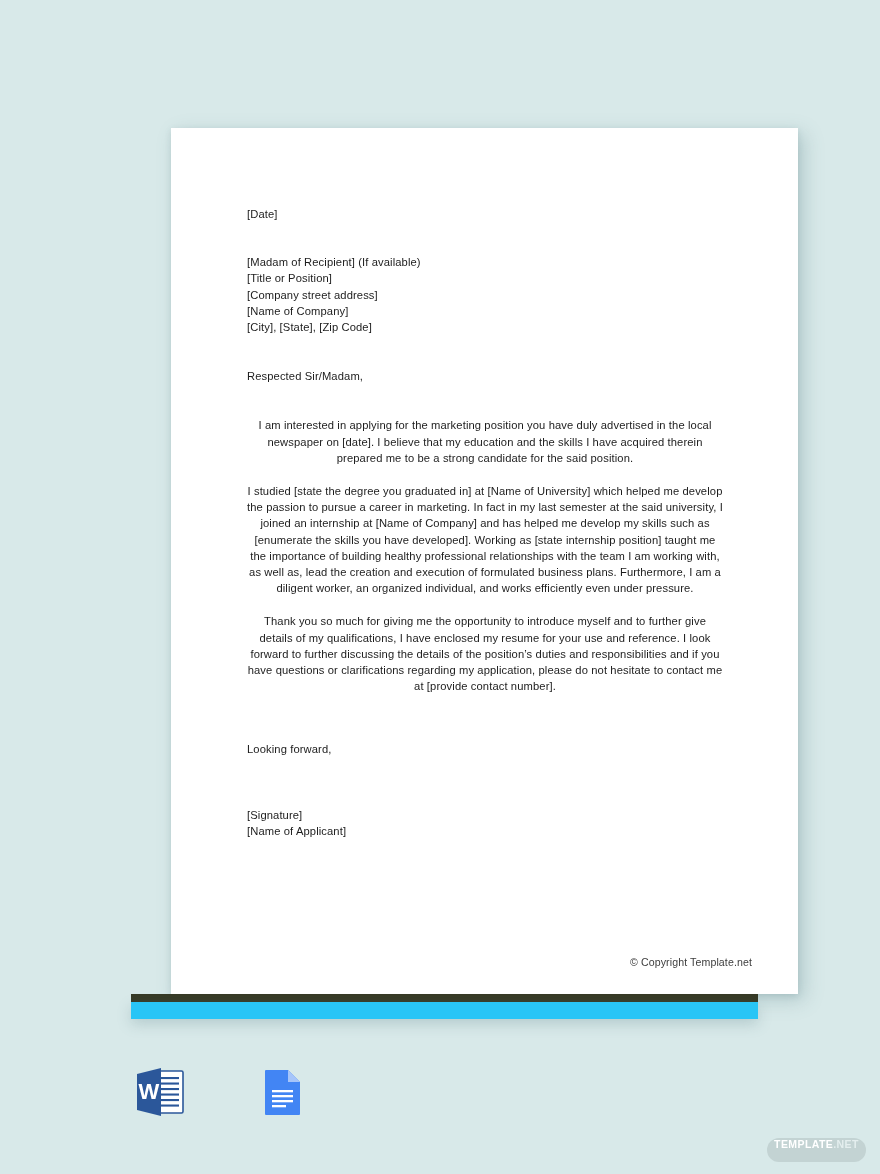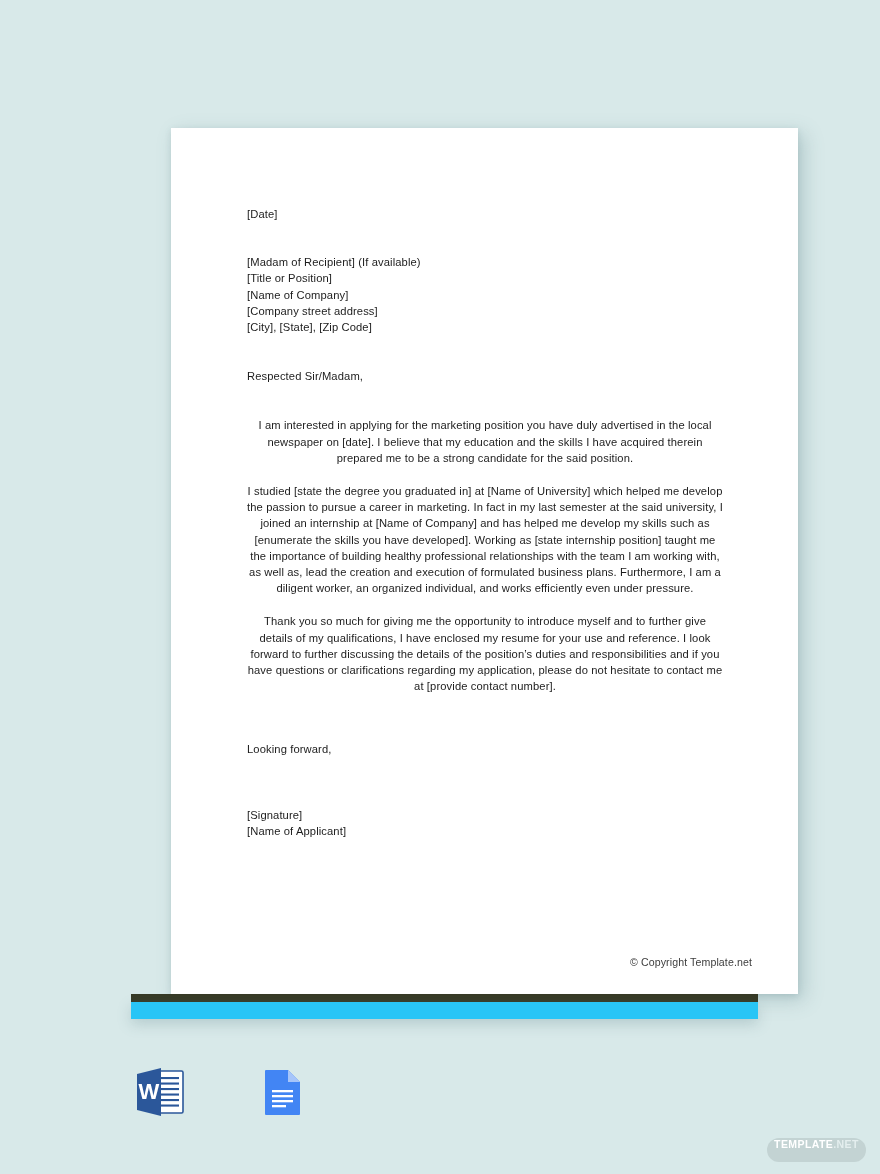--- a/index.html
+++ b/index.html
@@ -132,22 +132,22 @@
 
   <div id="letter-body">
 
     <div class="ln block-date">[Date]</div>
 
     <div class="gap-lg"></div>
 
     <div>
       <div class="ln">[Madam of Recipient] (If available)</div>
       <div class="ln">[Title or Position]</div>
+      <div class="ln">[Company street address]</div>
       <div class="ln">[Name of Company]</div>
-      <div class="ln">[Company street address]</div>
       <div class="ln">[City], [State], [Zip Code]</div>
     </div>
 
     <div class="gap-sal"></div>
 
     <div class="ln">Respected Sir/Madam,</div>
 
     <div class="gap-sal"></div>
 
     <div class="para">I am interested in applying for the marketing position you have duly advertised in the local newspaper on [date]. I believe that my education and the skills I have acquired therein prepared me to be a strong candidate for the said position.</div>

